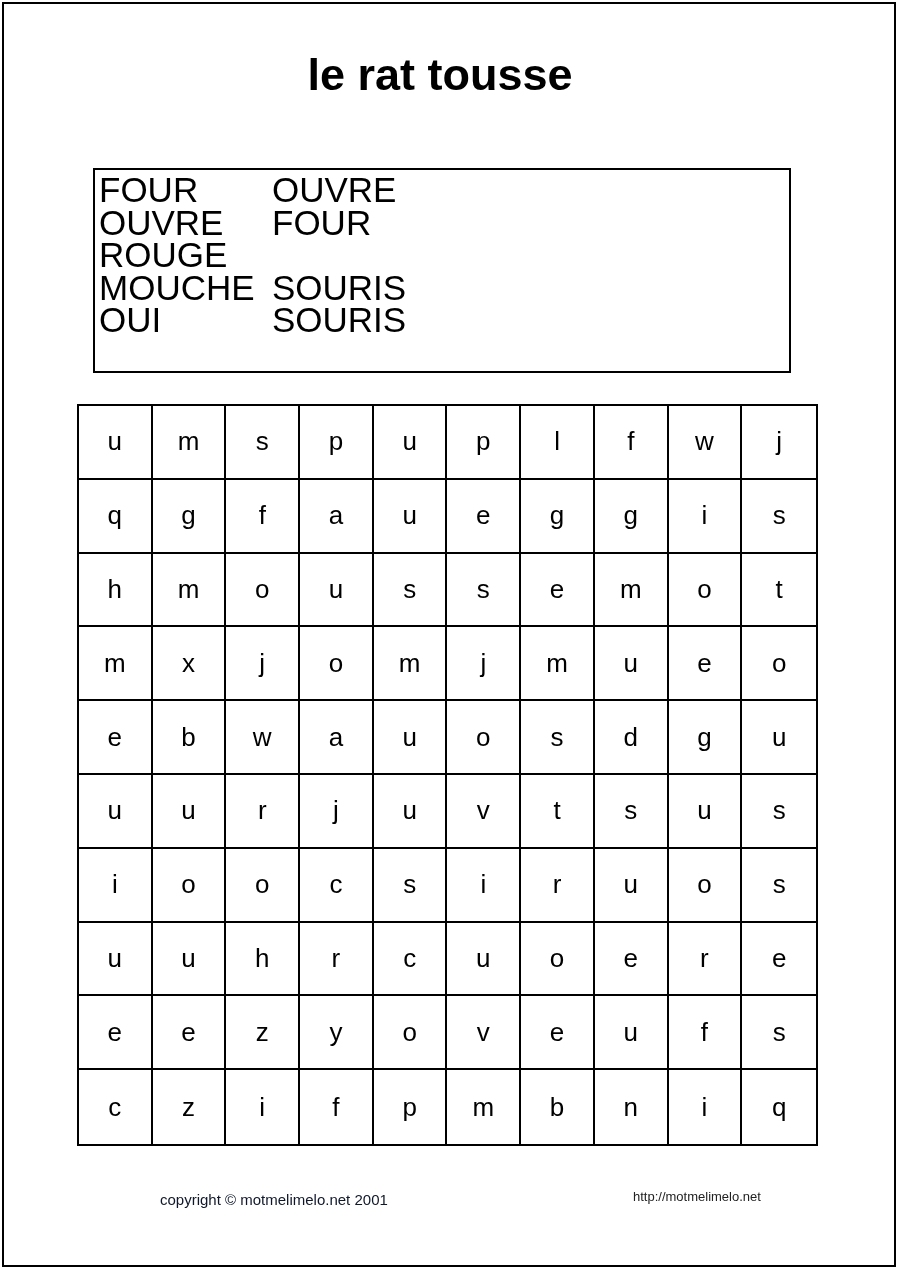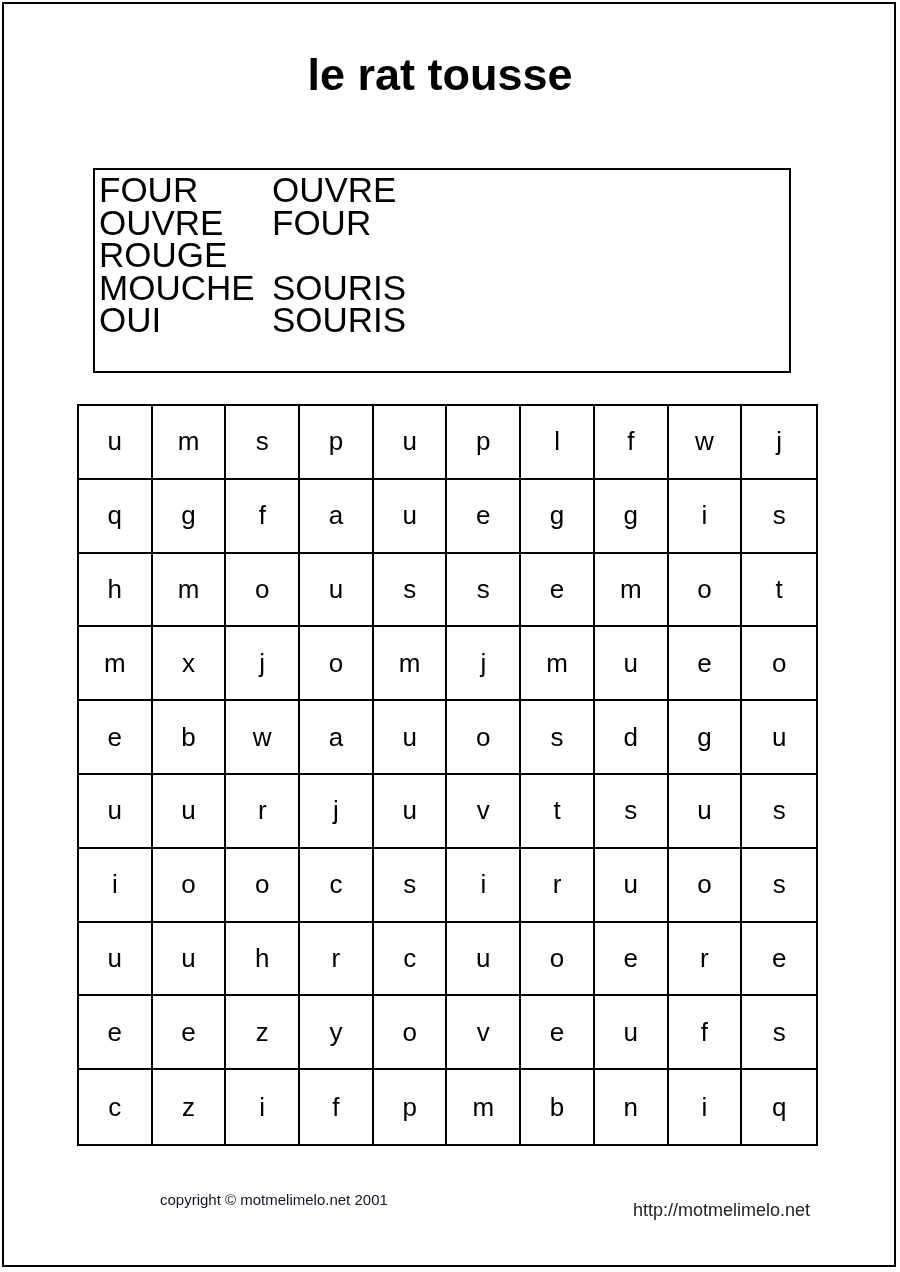--- a/index.html
+++ b/index.html
@@ -94,23 +94,22 @@
     left: 112px;
     top: 1191px;
     font-size: 15px;
     color: #0f172a;
     margin-left: 48px;
   }
   .footer-right {
     position: absolute;
     left: 633px;
     top: 1189px;
-    font-size: 18px;
+    font-size: 13px;
     color: #222;
-    margin-top: 11px;
   }
 </style>
 </head>
 <body>
 
 <div class="page">
   <div class="page-frame"></div>
 
   <div class="title">le rat tousse</div>
 

